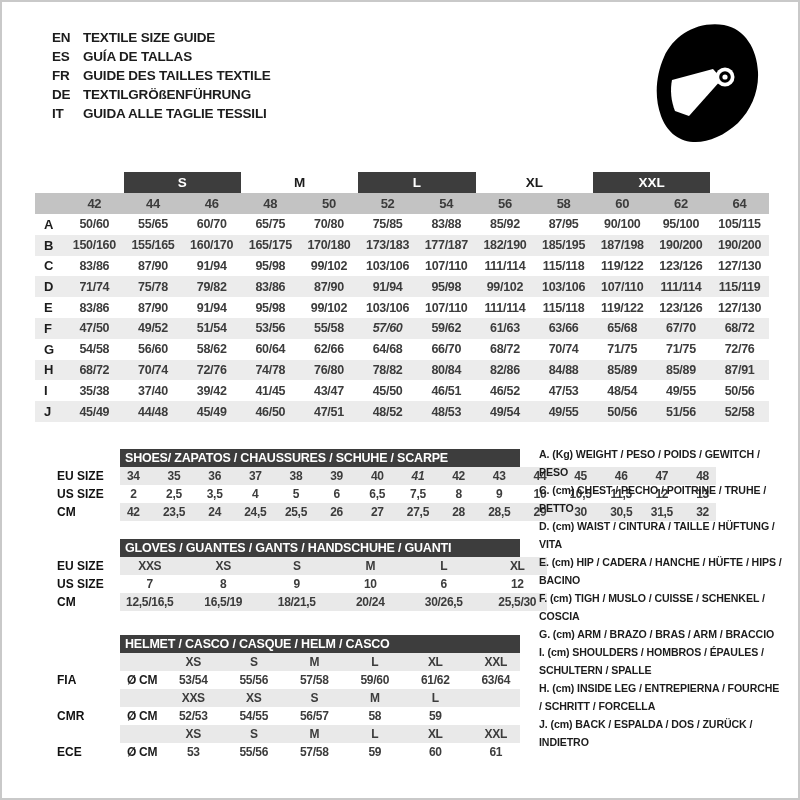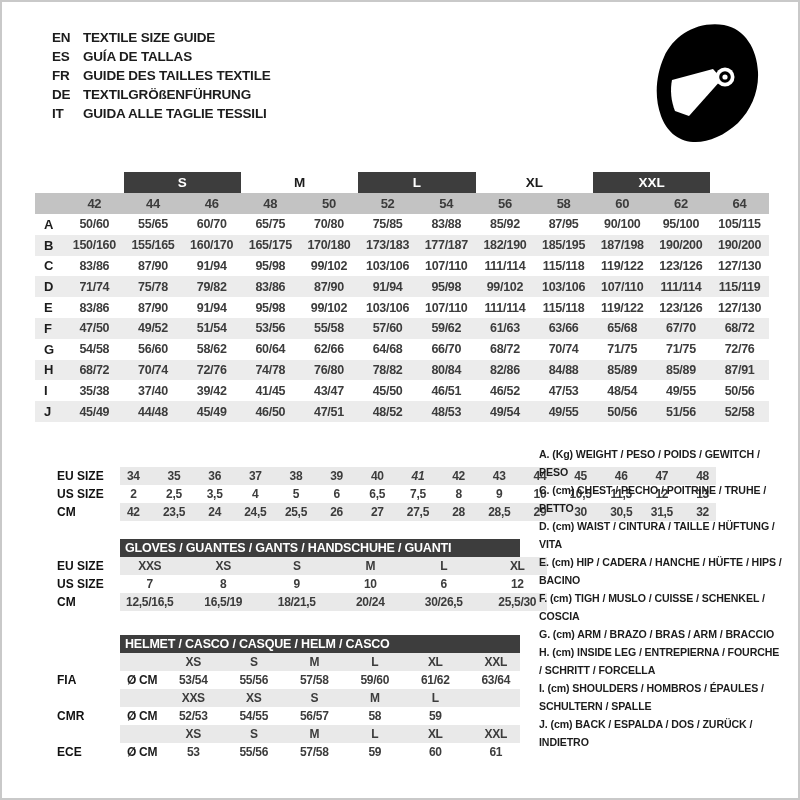--- a/index.html
+++ b/index.html
@@ -177,21 +177,21 @@
       <div class="vcell" style="width: 58.6667px;">123/126</div>
       <div class="vcell" style="width: 58.6667px;">127/130</div>
     </div>
     <div class="trow data-row stripe">
       <div class="lcell" style="width: 30px;">F</div>
       <div class="vcell" style="width: 58.6667px;">47/50</div>
       <div class="vcell" style="width: 58.6667px;">49/52</div>
       <div class="vcell" style="width: 58.6667px;">51/54</div>
       <div class="vcell" style="width: 58.6667px;">53/56</div>
       <div class="vcell" style="width: 58.6667px;">55/58</div>
-      <div class="vcell" style="width: 58.6667px;">57/60</div>
+      <div class="vcell" style="width: 58.6667px; font-style: italic;">57/60</div>
       <div class="vcell" style="width: 58.6667px;">59/62</div>
       <div class="vcell" style="width: 58.6667px;">61/63</div>
       <div class="vcell" style="width: 58.6667px;">63/66</div>
       <div class="vcell" style="width: 58.6667px;">65/68</div>
       <div class="vcell" style="width: 58.6667px;">67/70</div>
       <div class="vcell" style="width: 58.6667px;">68/72</div>
     </div>
     <div class="trow data-row">
       <div class="lcell" style="width: 30px;">G</div>
       <div class="vcell" style="width: 58.6667px;">54/58</div>
@@ -250,20 +250,21 @@
       <div class="vcell" style="width: 58.6667px;">49/55</div>
       <div class="vcell" style="width: 58.6667px;">50/56</div>
       <div class="vcell" style="width: 58.6667px;">51/56</div>
       <div class="vcell" style="width: 58.6667px;">52/58</div>
     </div>
   </div>
 
 <div id="shoes" class="bottom-table">
     <div class="brow">
       <div class="blabel"></div>
+      <div class="bbar">SHOES/ ZAPATOS / CHAUSSURES / SCHUHE / SCARPE</div>
     </div>
     <div class="brow">
       <div class="blabel">EU SIZE</div>
       <div class="bcells stripe">
         <div class="bcell" style="width: 26.6667px;">34</div>
         <div class="bcell" style="width: 26.6667px;">35</div>
         <div class="bcell" style="width: 26.6667px;">36</div>
         <div class="bcell" style="width: 26.6667px;">37</div>
         <div class="bcell" style="width: 26.6667px;">38</div>
         <div class="bcell" style="width: 26.6667px;">39</div>
@@ -435,16 +436,16 @@
     </div>
   </div>
 
 <div class="legend">
   <div class="legend-item">A. (Kg) WEIGHT / PESO / POIDS / GEWITCH / PESO</div>
   <div class="legend-item">C. (cm) CHEST / PECHO / POITRINE / TRUHE / PETTO</div>
   <div class="legend-item">D. (cm) WAIST / CINTURA / TAILLE / HÜFTUNG / VITA</div>
   <div class="legend-item">E. (cm) HIP / CADERA / HANCHE / HÜFTE / HIPS / BACINO</div>
   <div class="legend-item">F. (cm) TIGH / MUSLO / CUISSE / SCHENKEL / COSCIA</div>
   <div class="legend-item">G. (cm) ARM / BRAZO / BRAS / ARM / BRACCIO</div>
+  <div class="legend-item">I. (cm) SHOULDERS / HOMBROS / ÉPAULES / SCHULTERN / SPALLE</div>
   <div class="legend-item">H. (cm) INSIDE LEG / ENTREPIERNA / FOURCHE / SCHRITT / FORCELLA</div>
-  <div class="legend-item">I. (cm) SHOULDERS / HOMBROS / ÉPAULES / SCHULTERN / SPALLE</div>
   <div class="legend-item">J. (cm) BACK / ESPALDA / DOS / ZURÜCK / INDIETRO</div>
 </div>
 
 </body></html>

